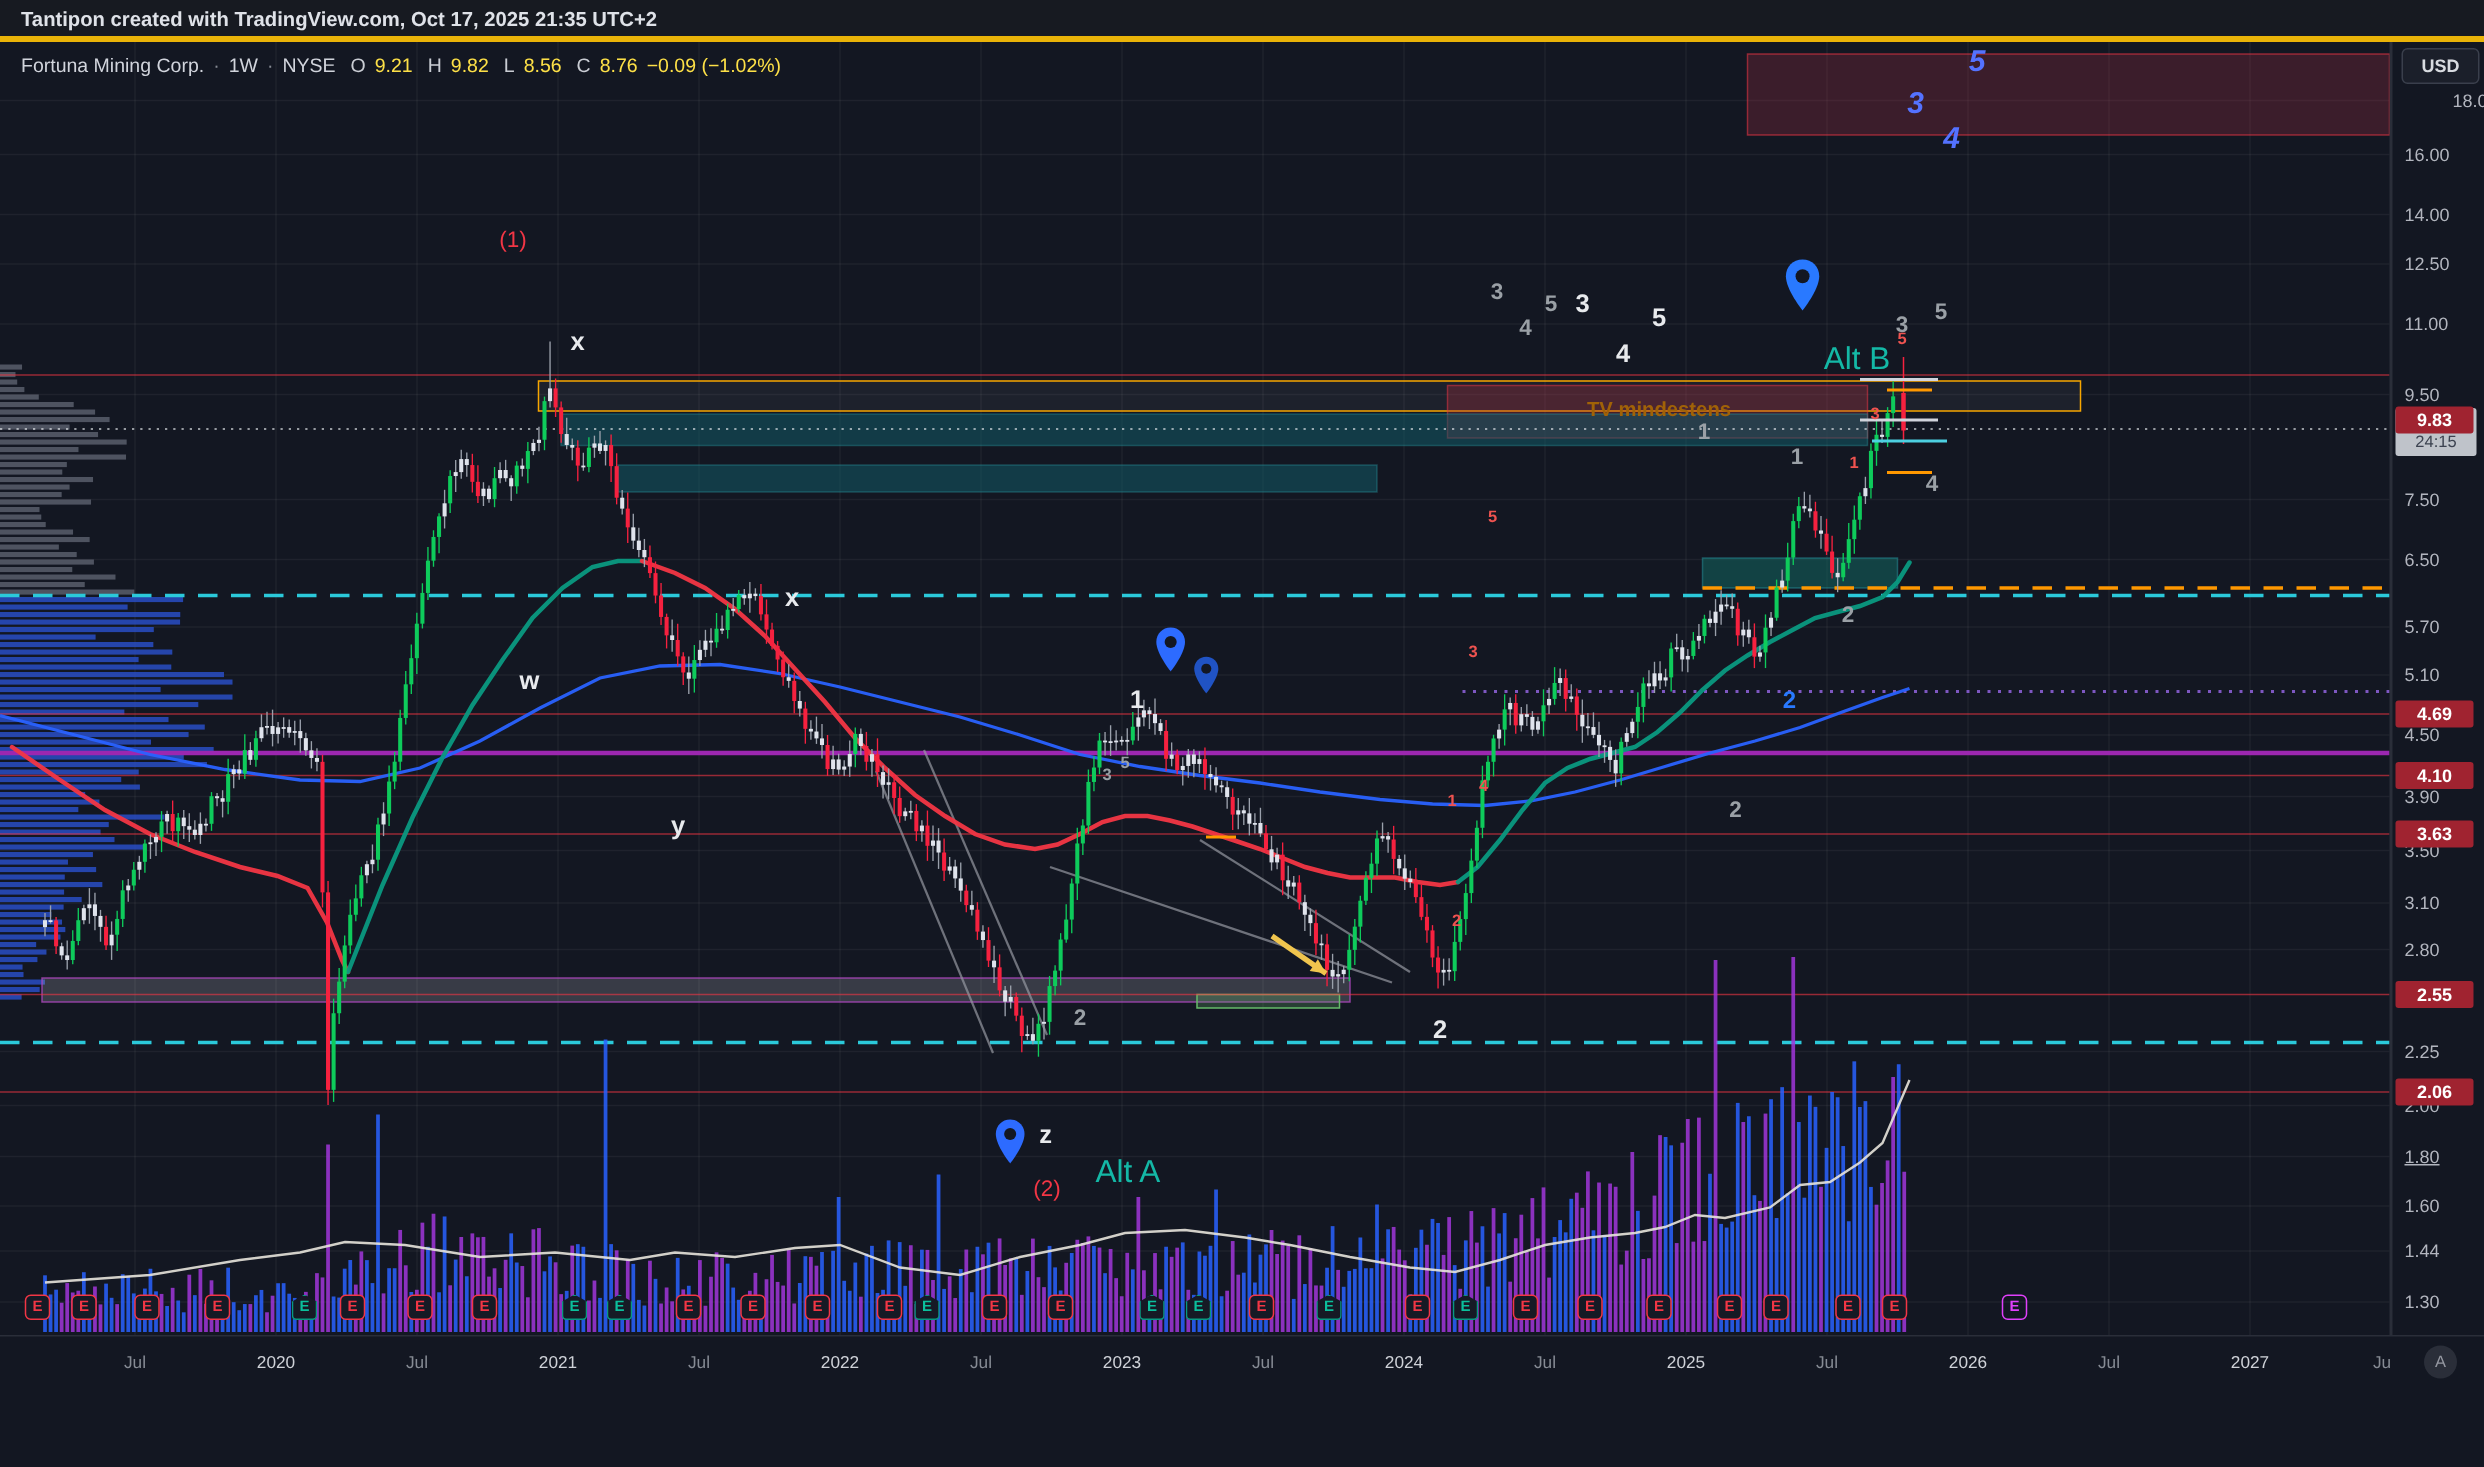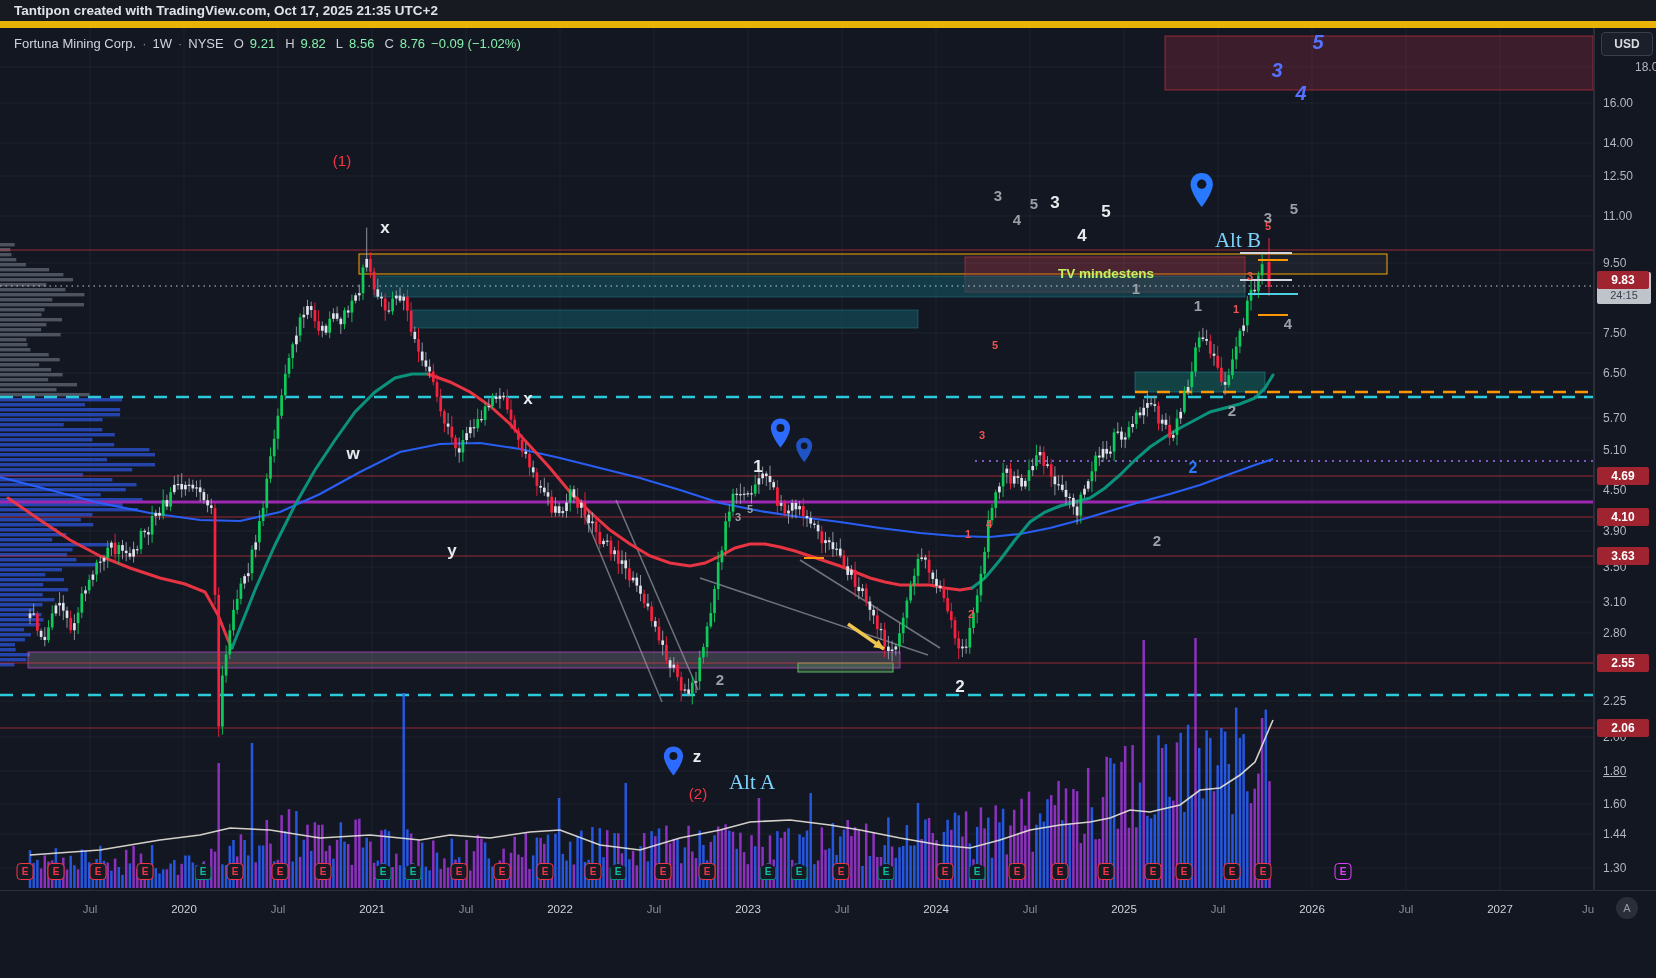--- a/index.html
+++ b/index.html
@@ -1,26 +1,26 @@
 <!DOCTYPE html>
 <html><head>
 <meta charset="utf-8">
 <style>
   html,body{margin:0;padding:0;background:#0c0e14;}
   #stage{position:relative;width:1656px;height:978px;background:#131722;overflow:hidden;
          font-family:"Liberation Sans",sans-serif;-webkit-font-smoothing:antialiased;}
   .abs{position:absolute;}
   #chart-svg{left:0;top:0;}
   
-  #topbar{left:0;top:0;width:1656px;height:28px;background:#171a21;border-bottom:7px solid #eab308;
+  #topbar{left:0;top:0;width:1656px;height:28px;background:#171a21;border-bottom:4px solid #eab308;
           color:#dfe2e8;font-size:13.5px;font-weight:700;display:flex;align-items:center;padding-left:14px;box-sizing:border-box;}
   
   #sym-header{left:14px;top:33px;height:20px;display:flex;align-items:center;gap:6px;font-size:13px;color:#d1d4dc;white-space:nowrap;}
   #sym-header .dim{color:#868b94;}
-  #sym-header .val{color:#86efac;}
+  #sym-header .val{color:#fde047;}
   #sym-header .lab{color:#c9ccd3;margin-left:4px;}
   
   #price-axis{left:1594px;top:28px;width:62px;height:862px;border-left:1px solid #2a2e39;background:#131722;}
   .tick{position:absolute;left:8px;transform:translateY(-50%);color:#b2b5be;font-size:12px;}
   .badge{position:absolute;left:2px;width:52px;height:18px;transform:translateY(-50%);background:#a02330;
          color:#fff;font-size:12px;font-weight:700;display:flex;align-items:center;justify-content:center;border-radius:2px;}
   #cur-badge{position:absolute;left:2px;width:54px;transform:translateY(-50%);background:#bfc3ca;color:#131722;
          border-radius:2px;text-align:center;padding:2px 0;line-height:14px;}
   #cur-badge .p{font-size:12.5px;font-weight:700;}
   #cur-badge .cd{font-size:11px;color:#3c4250;}
@@ -37,22 +37,22 @@
   #footer .brand{color:#c3c6cd;font-size:21px;font-weight:700;letter-spacing:.2px;}
   
   .anno{position:absolute;transform:translate(-50%,-50%);white-space:nowrap;pointer-events:auto;}
   .wt{color:#e8eaed;font-weight:700;font-size:17px;}
   .gy{color:#9aa0a6;font-weight:700;font-size:15px;}
   .gys{color:#9aa0a6;font-weight:700;font-size:11px;}
   .rs{color:#ef5350;font-weight:700;font-size:11px;}
   .rd{color:#f23645;font-weight:400;font-size:15px;}
   .bl2{color:#2979ff;font-weight:700;font-size:16px;}
   .hand{color:#5472ff;font-weight:700;font-style:italic;font-size:20px;}
-  .alt{color:#7dd3fc;font-weight:400;font-size:21px;font-family:Liberation Serif, serif;}
-  .tvm{color:#bef264;font-weight:700;font-size:13.5px;}
+  .alt{color:#14b8a6;font-weight:400;font-size:21px;}
+  .tvm{color:#a16207;font-weight:700;font-size:13.5px;}
   
   .eicon{position:absolute;width:17px;height:17px;transform:translateX(-50%);background:#161a25;
          display:flex;align-items:center;justify-content:center;font-size:10px;font-weight:700;border-radius:4px;box-sizing:border-box;}
   .eicon.r{border:1.5px solid #f23645;color:#f23645;}
   .eicon.g{border:1.5px solid #089981;color:#0bbf9c;border-radius:3px;clip-path:polygon(50% 0,100% 28%,100% 100%,0 100%,0 28%);}
   .eicon.p{border:1.5px solid #e040fb;color:#e040fb;background:transparent;}
 </style>
 </head>
 <body>
 

